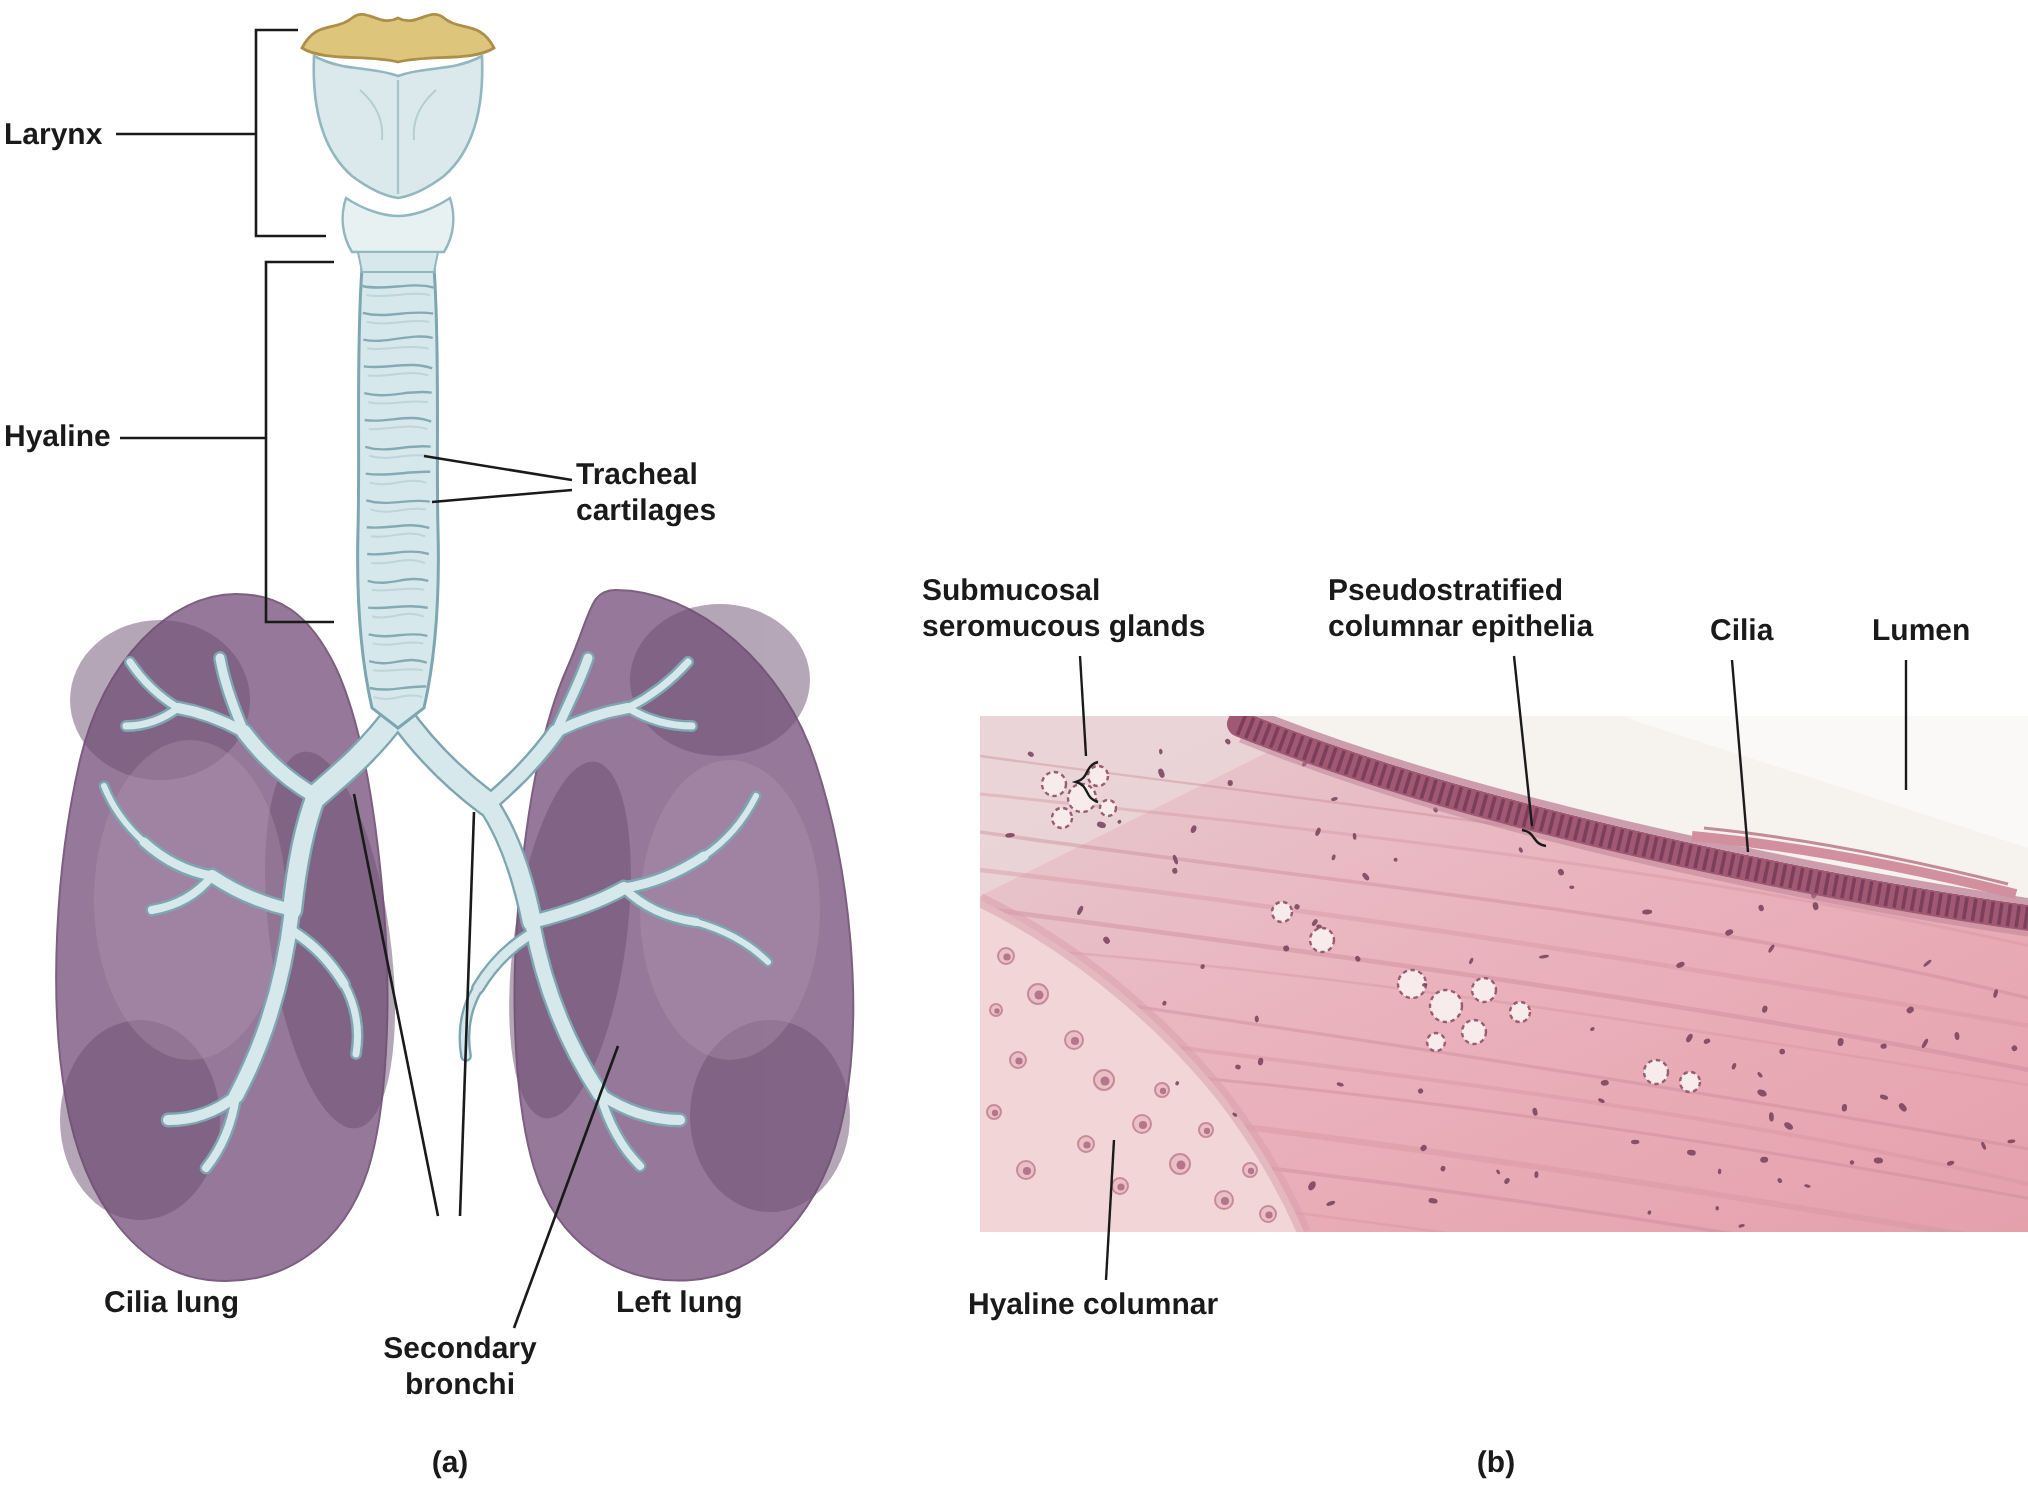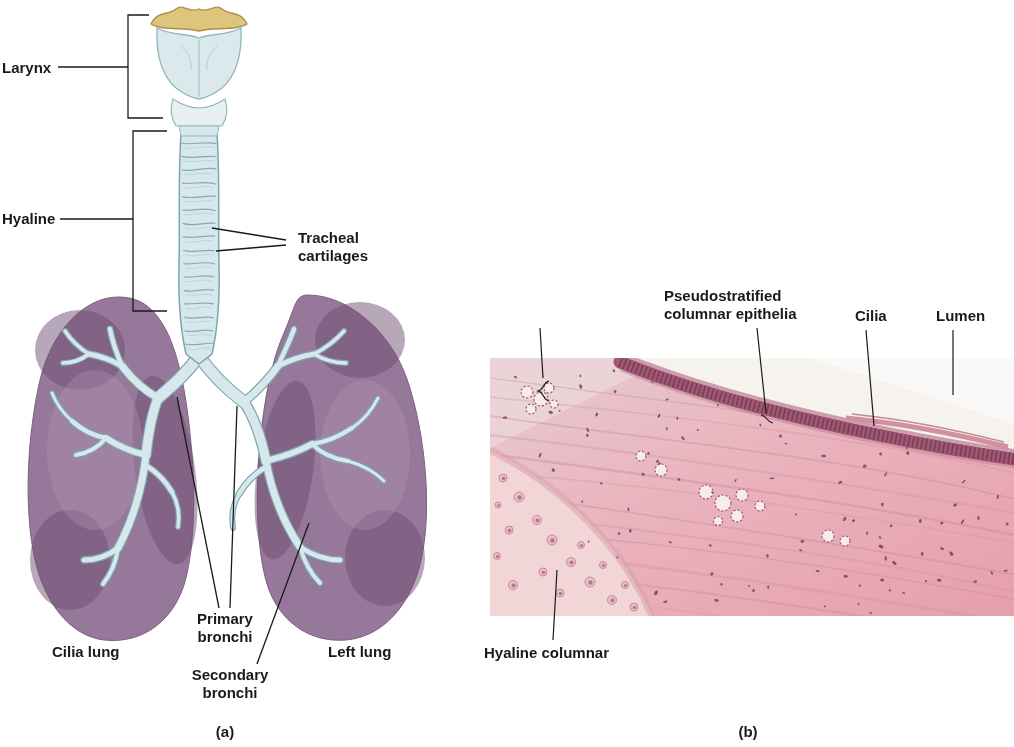--- a/index.html
+++ b/index.html
@@ -377,25 +377,25 @@
     <line x1="757" y1="328" x2="766" y2="413"></line>
     <path d="M761,415 C768,416 766,422 773,423"></path>
     <line x1="866" y1="330" x2="874" y2="426"></line>
     <line x1="953" y1="330" x2="953" y2="395"></line>
     <line x1="553" y1="640" x2="557" y2="570"></line>
   </g>
 </svg>
 
   <div class="label" style="left:2px;top:59px">Larynx</div>
   <div class="label" style="left:2px;top:210px">Hyaline</div>
-  <div class="label wrap" style="left:298px;top:229px;width:95px">Tracheal cartilages</div>
+  <div class="label wrap" style="left:288px;top:229px;width:95px">Tracheal cartilages</div>
   <div class="label" style="left:52px;top:643px">Cilia lung</div>
-  <div class="label" style="left:328px;top:643px">Left lung</div>
-  <div class="label wrap center" style="left:183px;top:610px;width:84px">Primary bronchi</div>
+  <div class="label" style="left:308px;top:643px">Left lung</div>
   <div class="label wrap center" style="left:180px;top:666px;width:100px">Secondary bronchi</div>
   <div class="label center" style="left:203px;top:723px;width:44px">(a)</div>
 
+  <div class="label wrap" style="left:461px;top:287px;width:150px">Submucosal seromucous glands</div>
   <div class="label wrap" style="left:664px;top:287px;width:140px">Pseudostratified columnar epithelia</div>
   <div class="label" style="left:855px;top:307px">Cilia</div>
   <div class="label" style="left:936px;top:307px">Lumen</div>
   <div class="label" style="left:484px;top:644px">Hyaline columnar</div>
   <div class="label center" style="left:726px;top:723px;width:44px">(b)</div>
 </div>
 
 </body></html>

